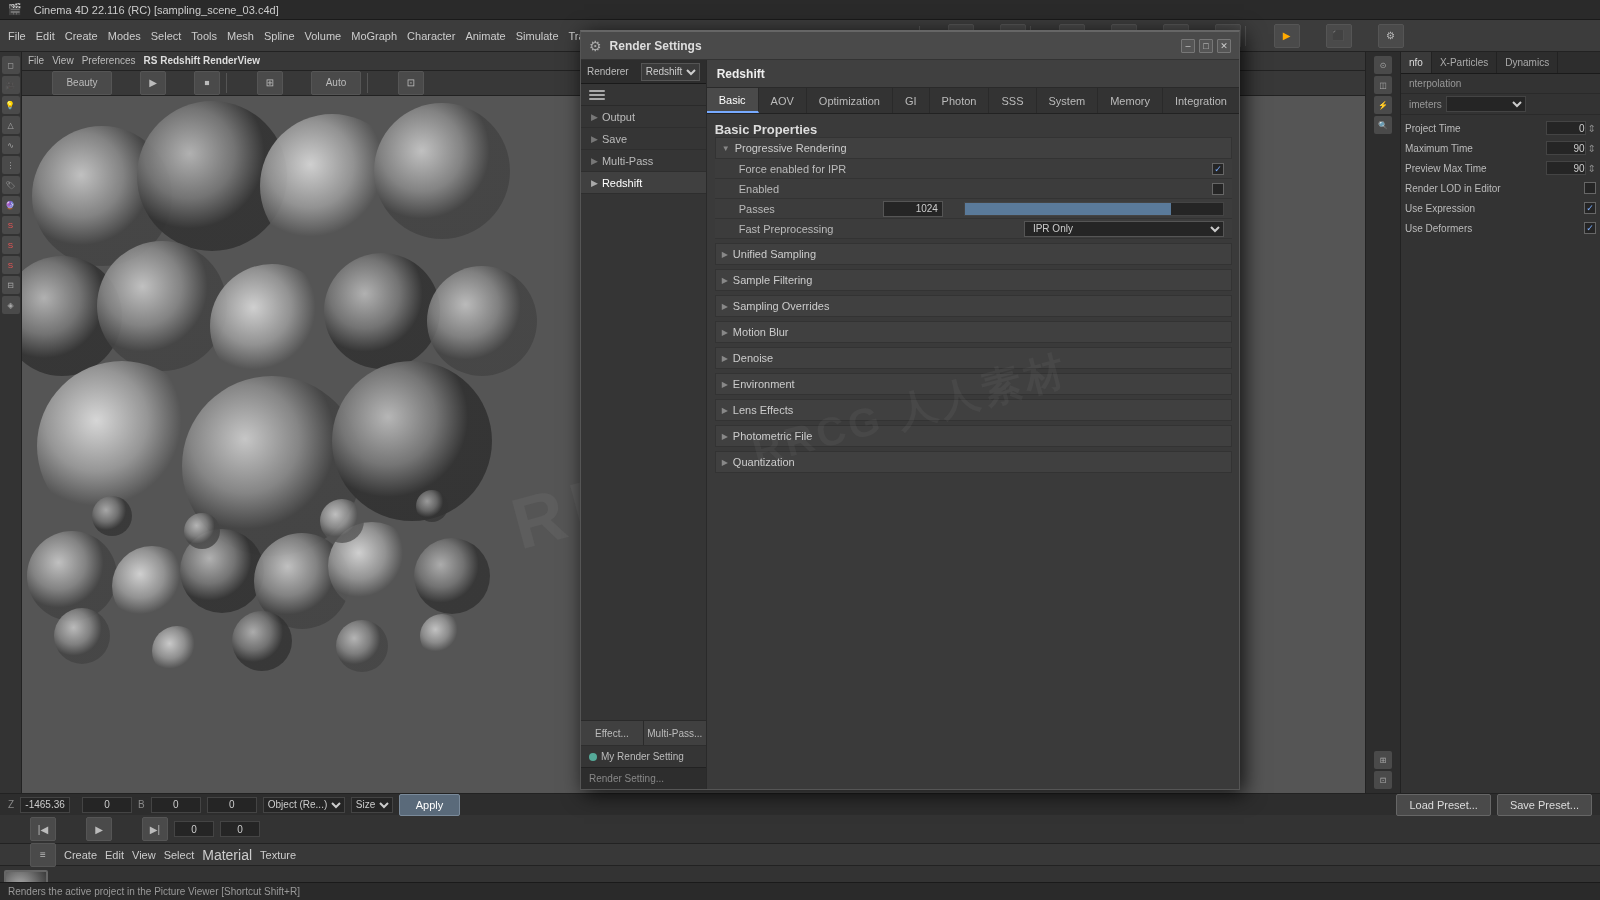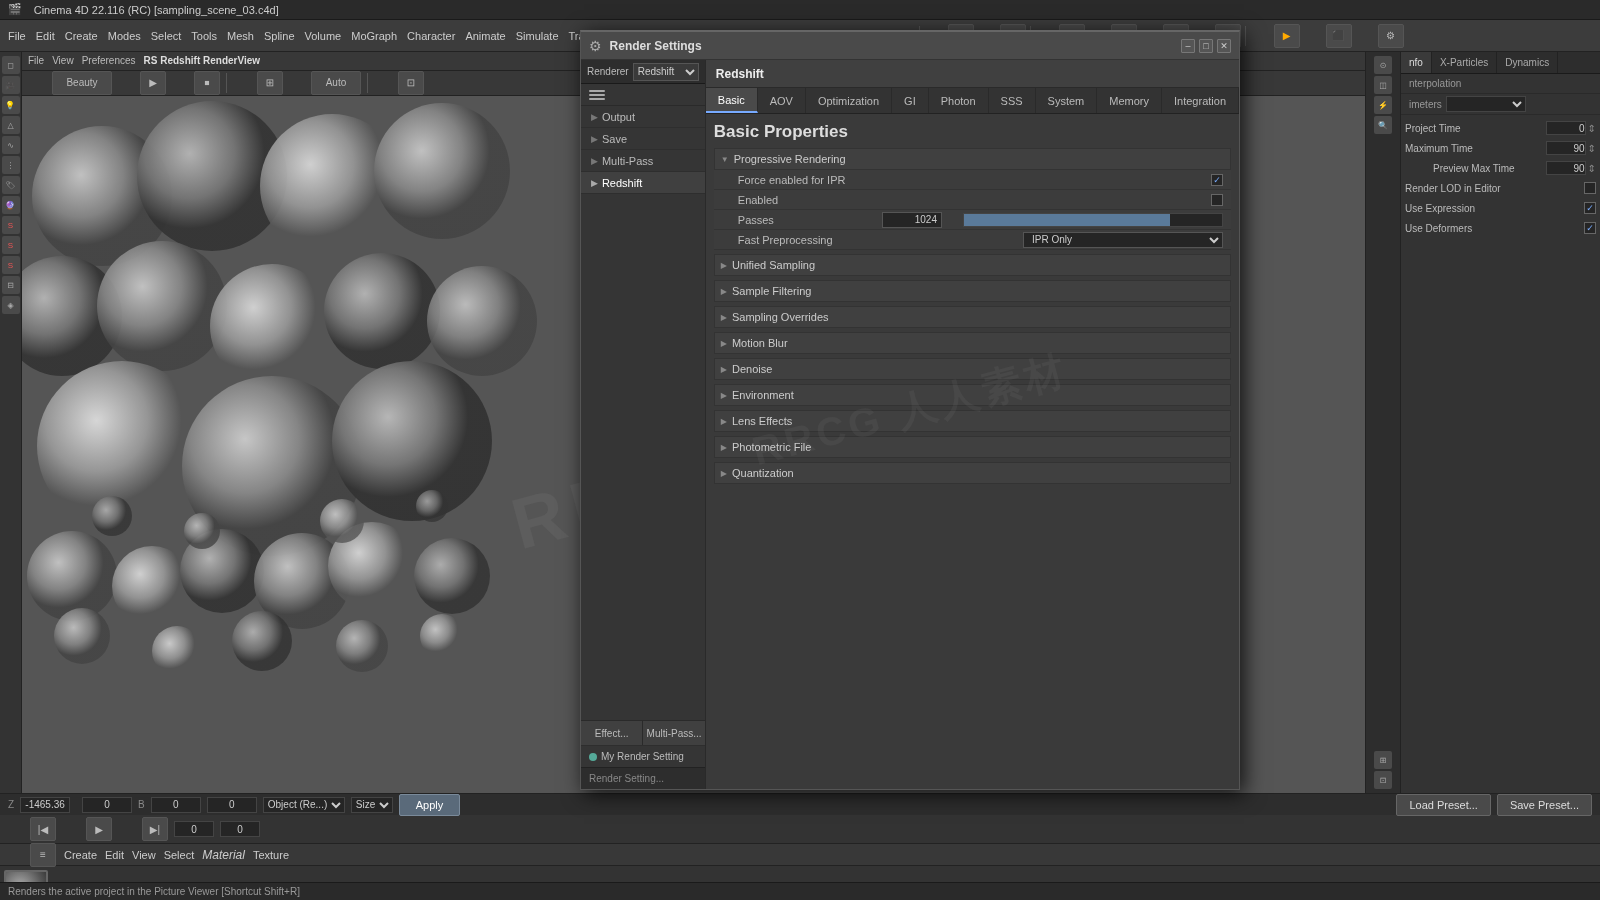--- a/index.html
+++ b/index.html
@@ -342,23 +342,23 @@
       border-bottom: 2px solid #7af;
     }
 
     
     .properties-area {
       flex: 1;
       padding: 8px;
       overflow-y: auto;
     }
     .prop-section-title {
-      font-size: 17px;
+      font-size: 13px;
       color: #ddd;
-      margin-bottom: 6px;
+      margin-bottom: 0;
       font-weight: bold;
     }
     .prop-group {
       margin-bottom: 4px;
     }
     .prop-group-header {
       height: 22px;
       display: flex;
       align-items: center;
       background: #404040;
@@ -744,21 +744,21 @@
         <span style="flex:1; color:#bbb;">Project Time</span>
         <input type="text" value="0" style="width: 40px; height: 14px; background: rgb(37, 37, 37); border: 1px solid rgb(68, 68, 68); color: rgb(204, 204, 204); font-size: 10px; text-align: right;">
         <span style="color:#888;margin-left:2px;font-size:10px;">⇕</span>
       </div>
       <div style="display:flex; align-items:center; height:18px; margin-bottom:2px;">
         <span style="flex:1; color:#bbb;">Maximum Time</span>
         <input type="text" value="90" style="width: 40px; height: 14px; background: rgb(37, 37, 37); border: 1px solid rgb(68, 68, 68); color: rgb(204, 204, 204); font-size: 10px; text-align: right;">
         <span style="color:#888;margin-left:2px;font-size:10px;">⇕</span>
       </div>
       <div style="display:flex; align-items:center; height:18px; margin-bottom:2px;">
-        <span style="flex:1; color:#bbb;margin-left:28px;">Preview Max Time</span>
+        <span style="flex:1; color:#bbb;">Preview Max Time</span>
         <input type="text" value="90" style="width: 40px; height: 14px; background: rgb(37, 37, 37); border: 1px solid rgb(68, 68, 68); color: rgb(204, 204, 204); font-size: 10px; text-align: right;">
         <span style="color:#888;margin-left:2px;font-size:10px;">⇕</span>
       </div>
       <div style="display:flex; align-items:center; height:18px; margin-bottom:2px;">
         <span style="flex:1; color:#bbb;">Render LOD in Editor</span>
         <div class="prop-checkbox"></div>
       </div>
       <div style="display:flex; align-items:center; height:18px; margin-bottom:2px;">
         <span style="flex:1; color:#bbb;">Use Expression</span>
         <div class="prop-checkbox checked"></div>
@@ -794,21 +794,21 @@
   </div>
 </div>
 
 <div class="bottom-area">
   <div class="bottom-toolbar">
     <div class="toolbar-btn">≡</div>
     <span style="cursor:pointer;color:#ccc;font-size:11px;">Create</span>
     <span style="cursor:pointer;color:#ccc;font-size:11px;">Edit</span>
     <span style="cursor:pointer;color:#ccc;font-size:11px;">View</span>
     <span style="cursor:pointer;color:#ccc;font-size:11px;">Select</span>
-    <span style="cursor:pointer;color:#ccc;font-size:12px;font-style:italic;">Material</span>
+    <span style="cursor:pointer;color:#ccc;font-size:14px;">Material</span>
     <span style="cursor:pointer;color:#ccc;font-size:11px;">Texture</span>
   </div>
   <div class="bottom-content">
 
     <div style="display:flex; flex-direction:column; align-items:center; padding:4px;">
       <div style="width:44px;height:44px;background:radial-gradient(circle at 35% 35%, #aaa, #555 60%, #222);border:2px solid #666;border-radius:2px;"></div>
 
     </div>
   </div>
 </div>
@@ -848,21 +848,21 @@
       <div class="win-btn">–</div>
       <div class="win-btn">□</div>
       <div class="win-btn">✕</div>
     </div>
   </div>
 
   <div class="dialog-content">
 
     <div class="dialog-left">
 
-      <div style="height:24px; display:flex; align-items:center; padding:4px 6px; gap:4px; background:#2d2d2d; border-bottom:1px solid #1a1a1a;">
+      <div style="height:24px; display:flex; align-items:center; padding:4px 6px; gap:12px; background:#2d2d2d; border-bottom:1px solid #1a1a1a;">
         <span style="font-size:10px;color:#bbb;">Renderer</span>
         <select style="flex:1;height:18px;background:#3a3a3a;border:1px solid #555;color:#ccc;font-size:10px;">
           <option>Redshift</option>
         </select>
       </div>
 
       <div style="height:22px; display:flex; align-items:center; padding:0 6px; border-bottom:1px solid #2a2a2a;">
         <div class="dialog-hamburger">
           <div class="hamburger-line"></div>
           <div class="hamburger-line"></div>

